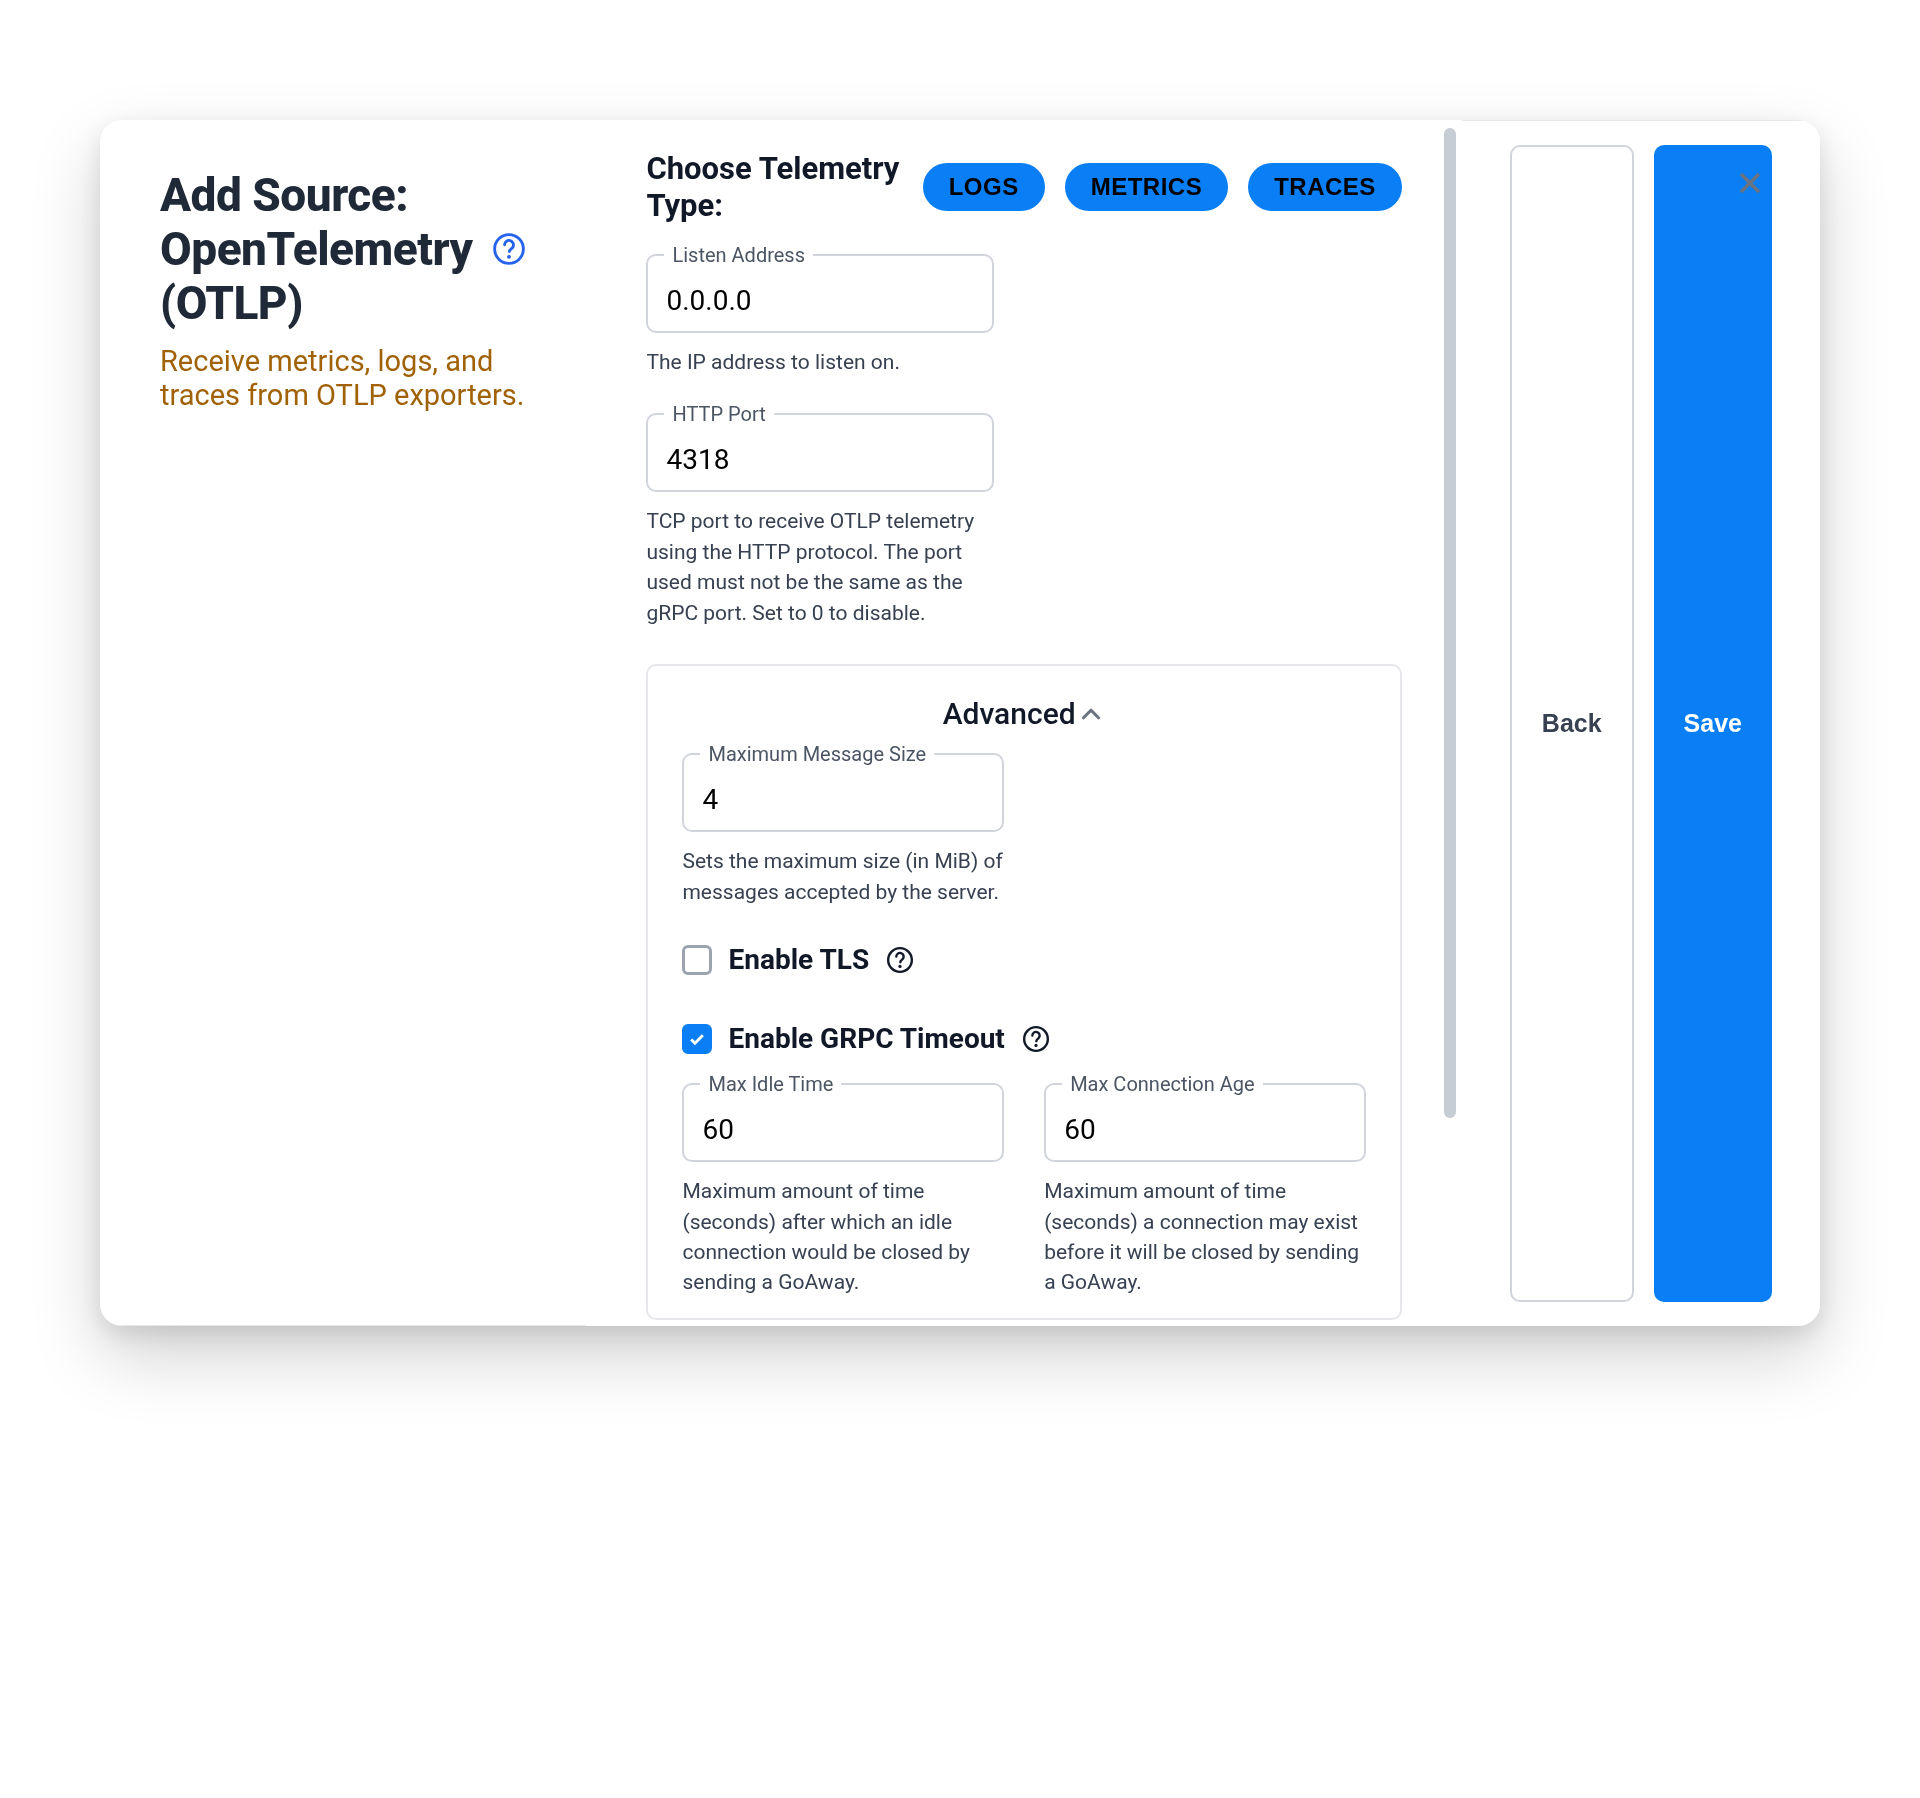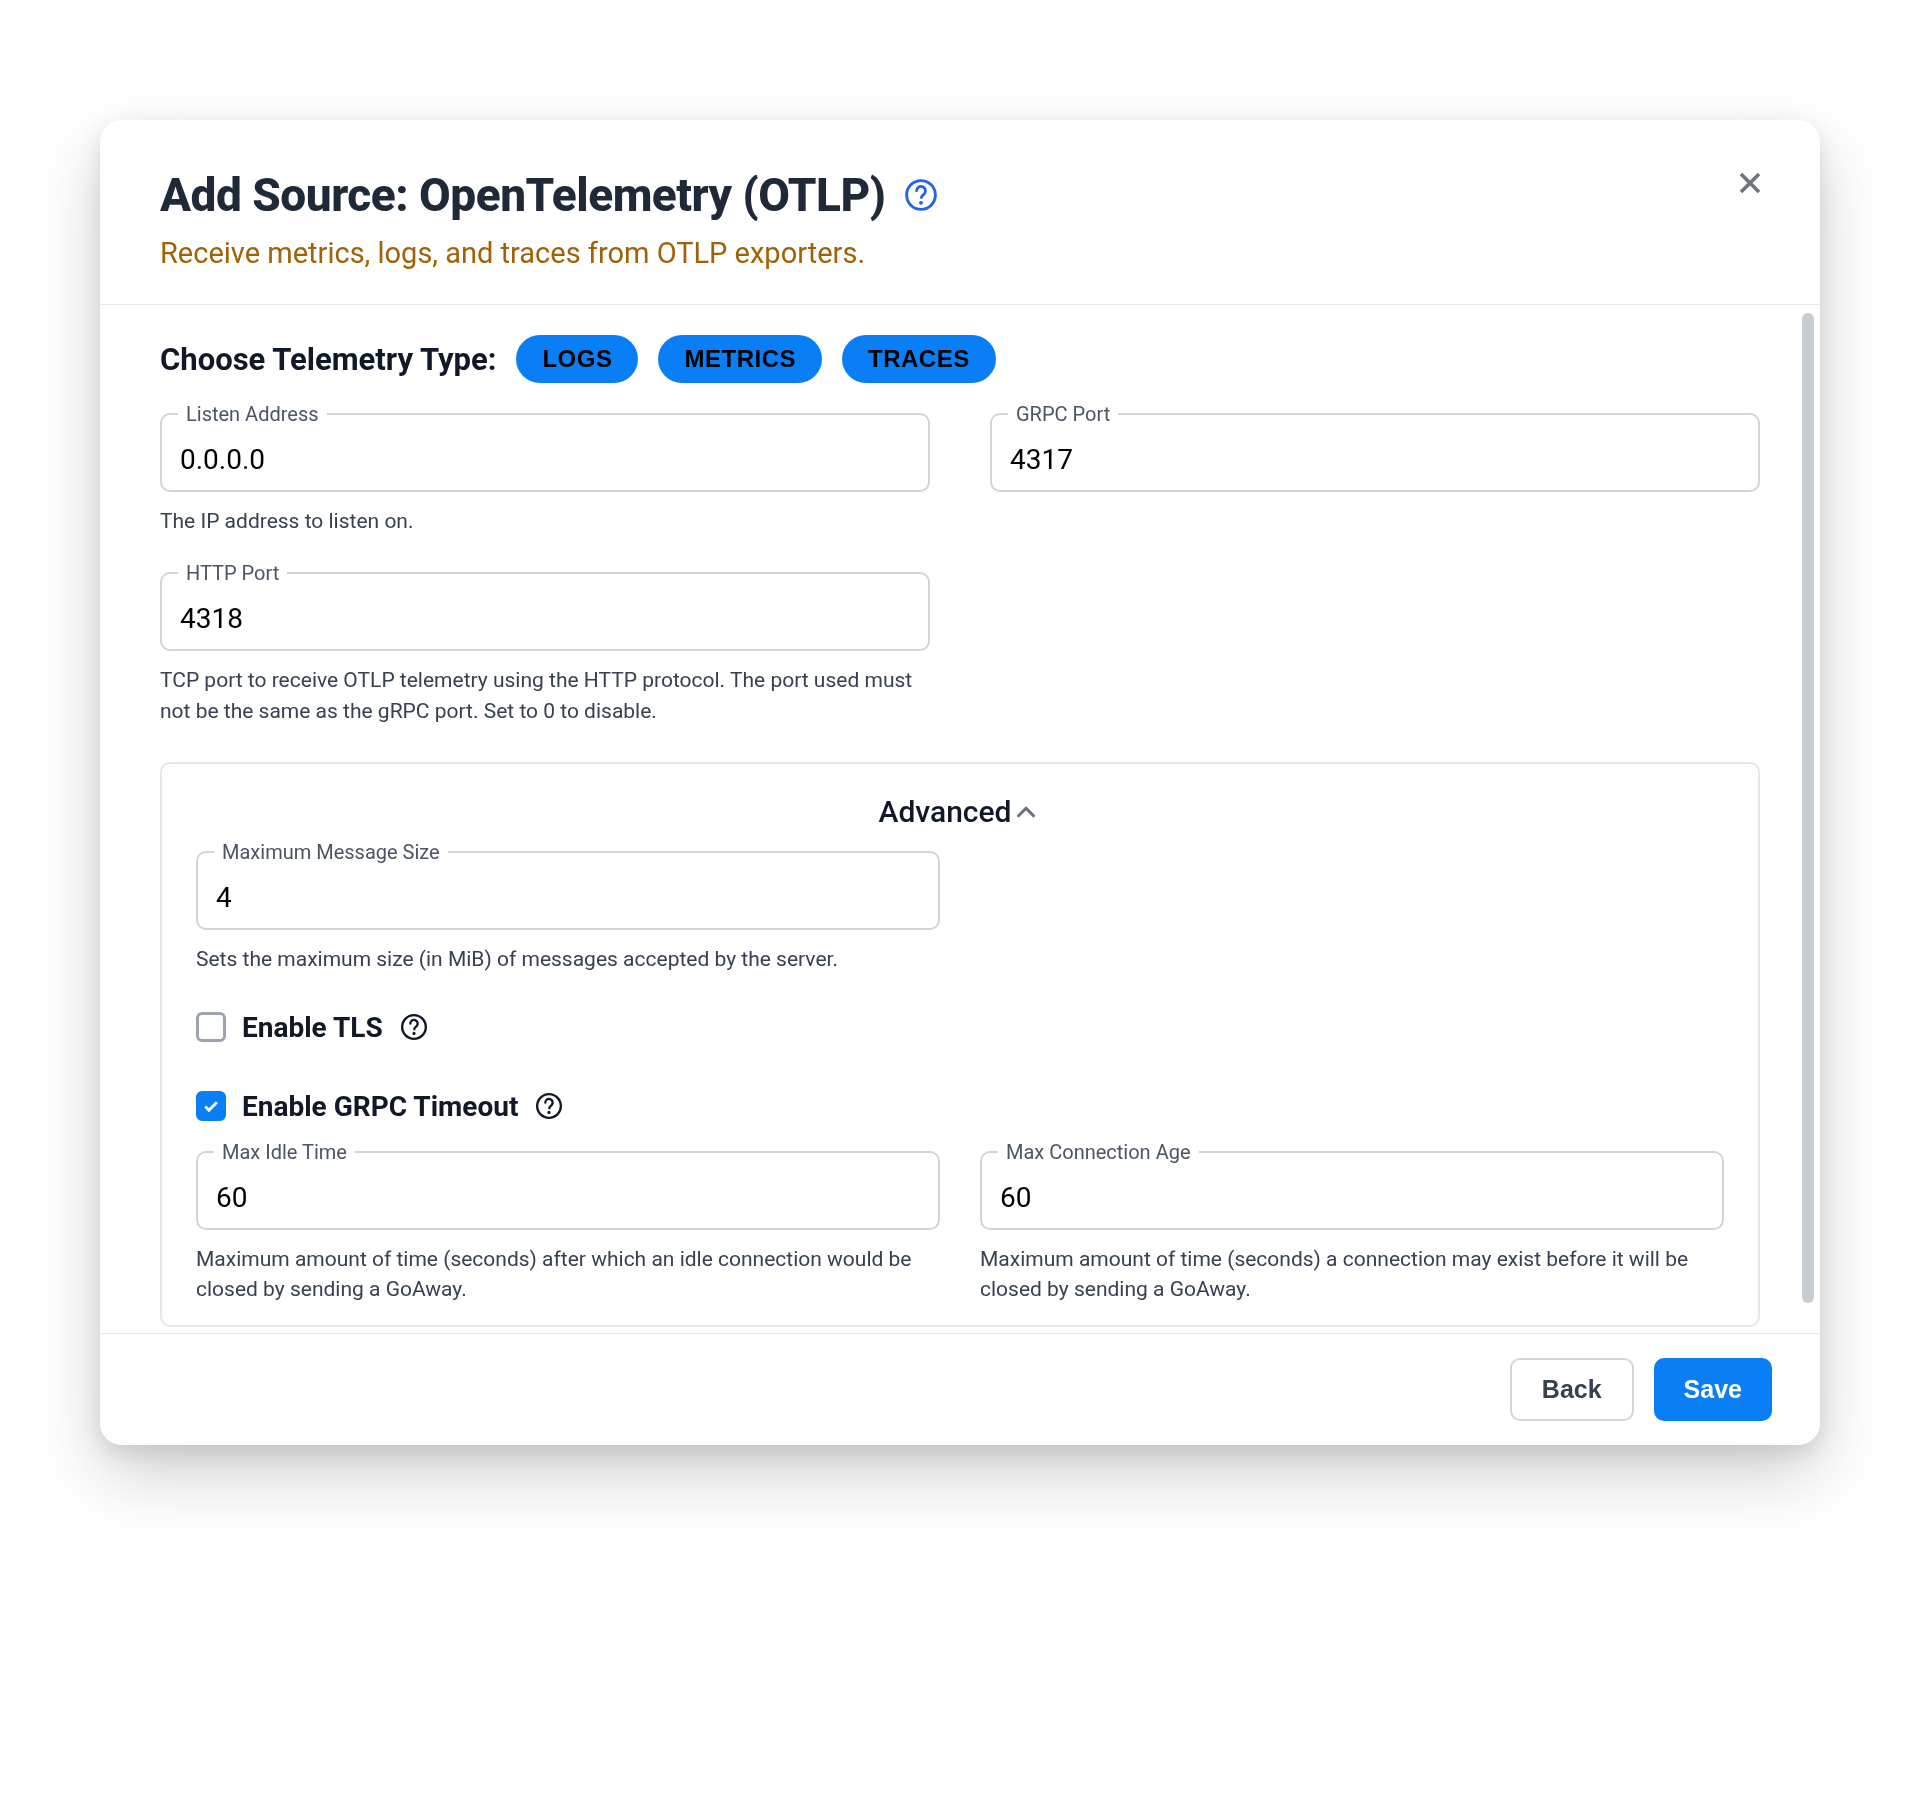--- a/index.html
+++ b/index.html
@@ -13,21 +13,20 @@
       width: 1920px;
       height: 1798px;
     }
     .modal {
       width: 1720px;
       background: #fff;
       border-radius: 22px;
       box-shadow: 0 30px 70px rgba(0,0,0,.18), 0 8px 22px rgba(0,0,0,.10);
       position: relative;
       display: flex;
-      flex-direction: column;
       overflow: hidden;
     }
     .close-btn {
       position: absolute;
       top: 42px;
       right: 48px;
       width: 44px; height: 44px;
       cursor: pointer;
       display: flex; align-items: center; justify-content: center;
       color: #6b7280;
@@ -205,24 +204,20 @@
     <div class="grid2">
       <div class="field">
         <div class="field-box">
           <span class="field-label">Listen Address</span>
           <input class="field-value" value="0.0.0.0" style="">
         </div>
         <p class="field-help">The IP address to listen on.</p>
       </div>
 
       <div class="field">
-        <div class="field-box">
-          <span class="field-label">GRPC Port</span>
-          <input class="field-value" value="4317" style="">
-        </div>
       </div>
 
       <div class="field">
         <div class="field-box">
           <span class="field-label">HTTP Port</span>
           <input class="field-value" value="4318" style="">
         </div>
         <p class="field-help">TCP port to receive OTLP telemetry using the HTTP protocol. The port used must not be the same as the gRPC port. Set to 0 to disable.</p>
       </div>
       <div></div>

